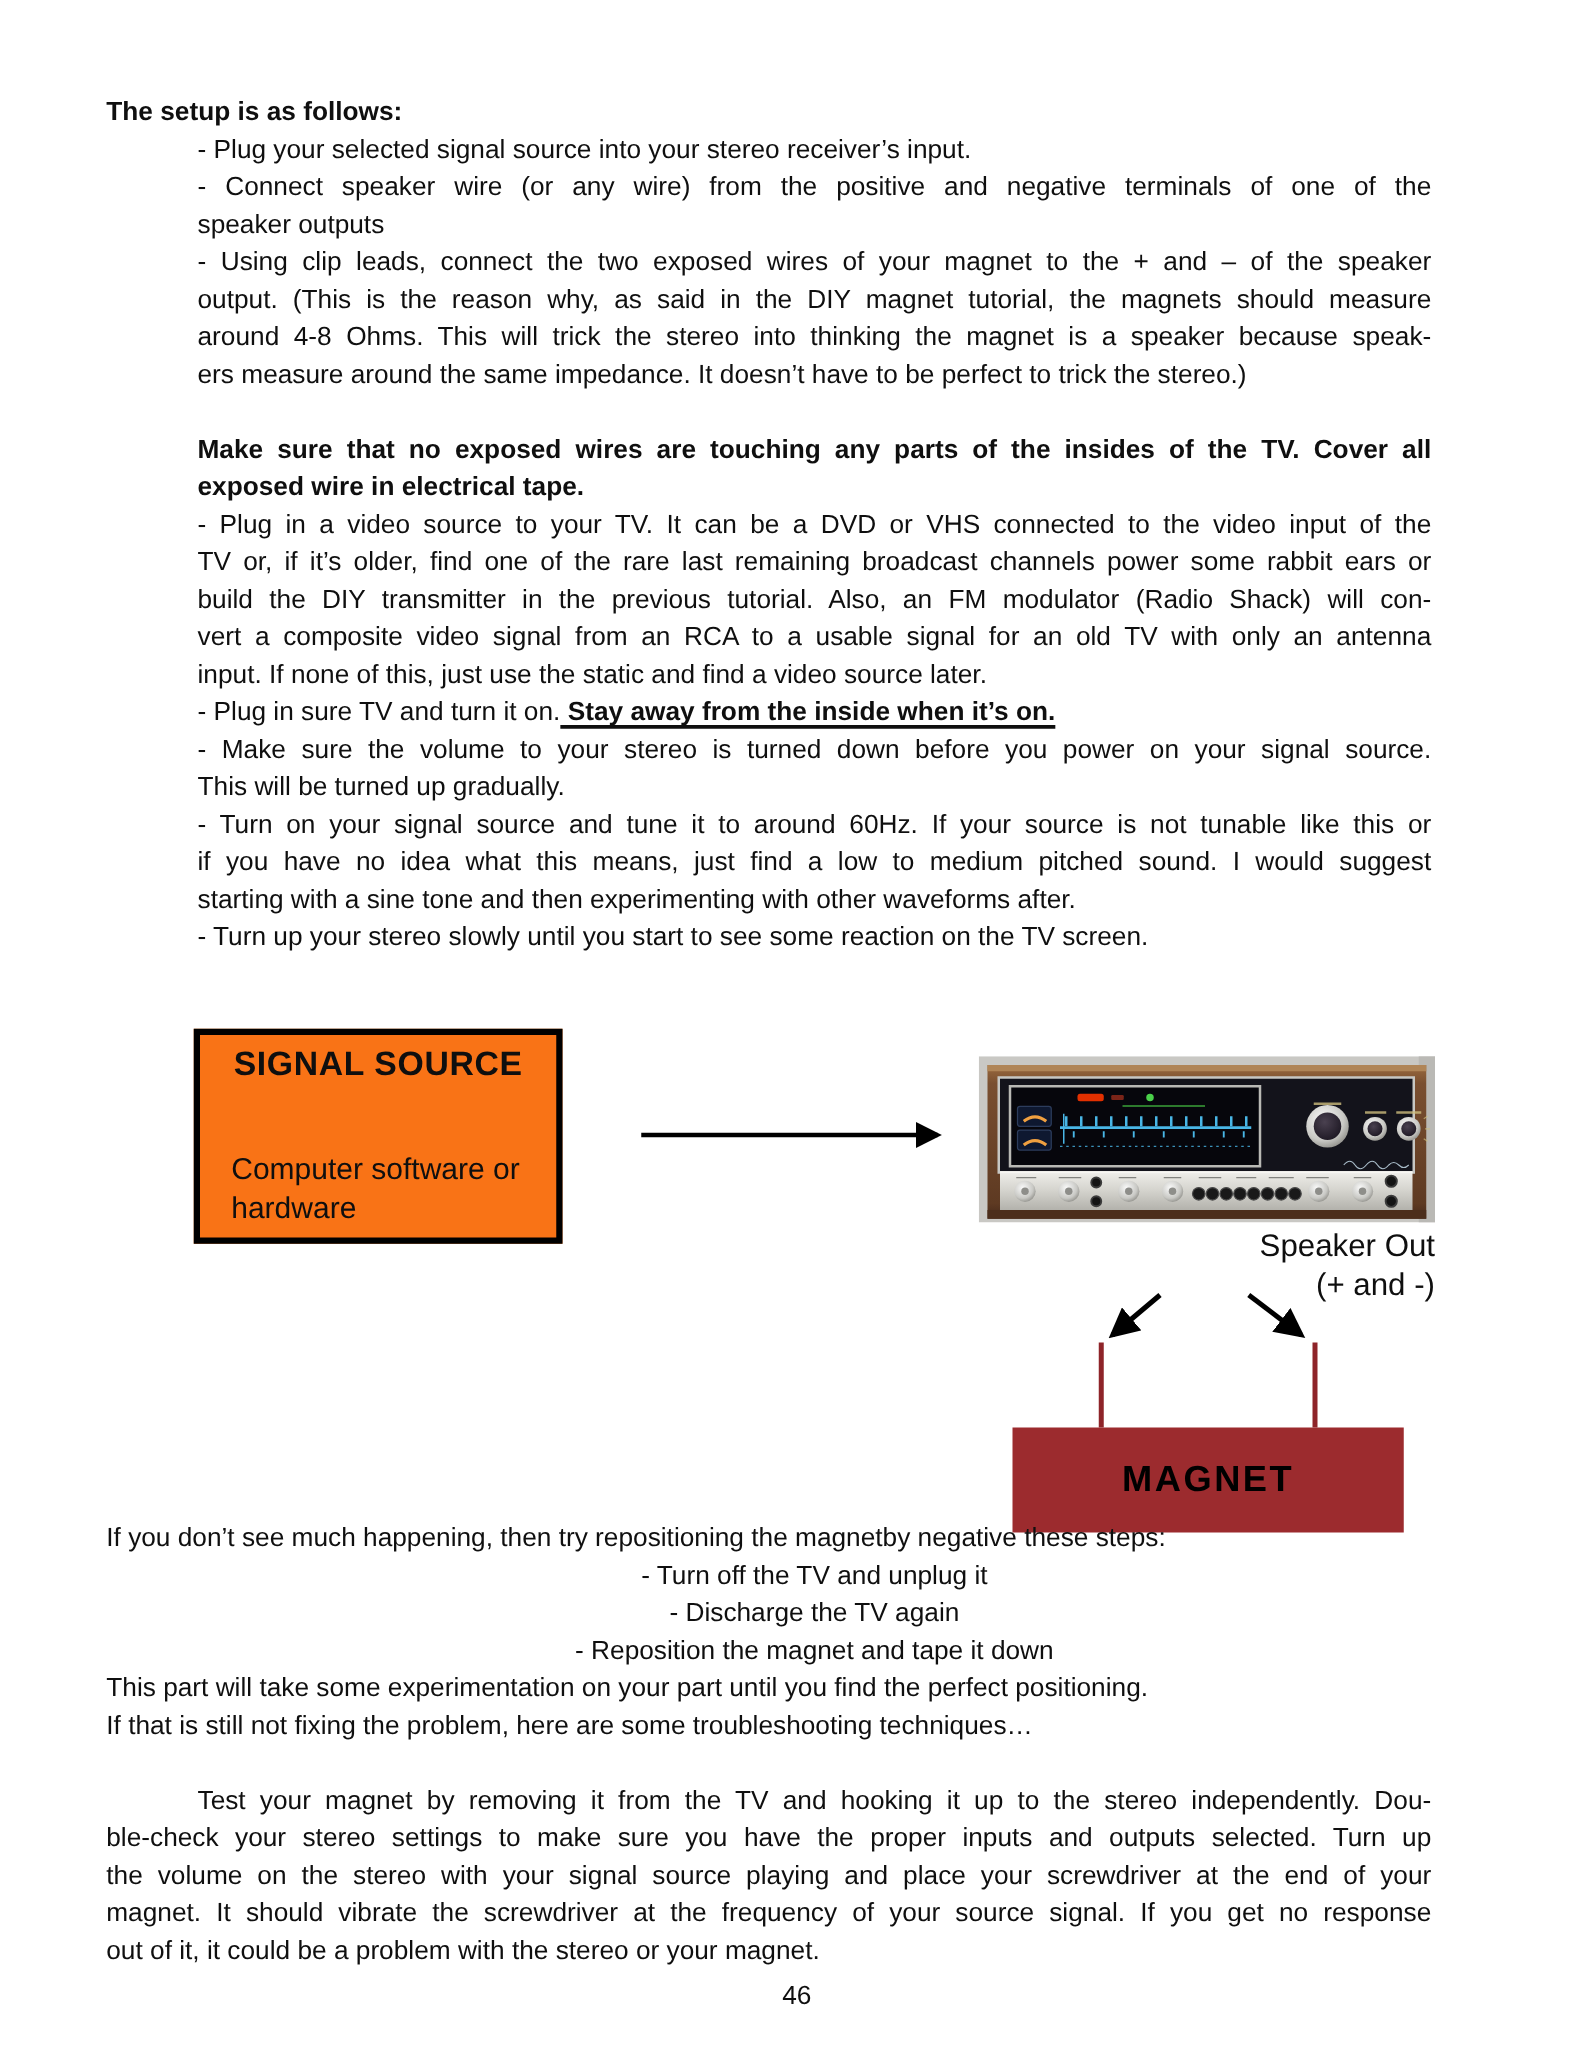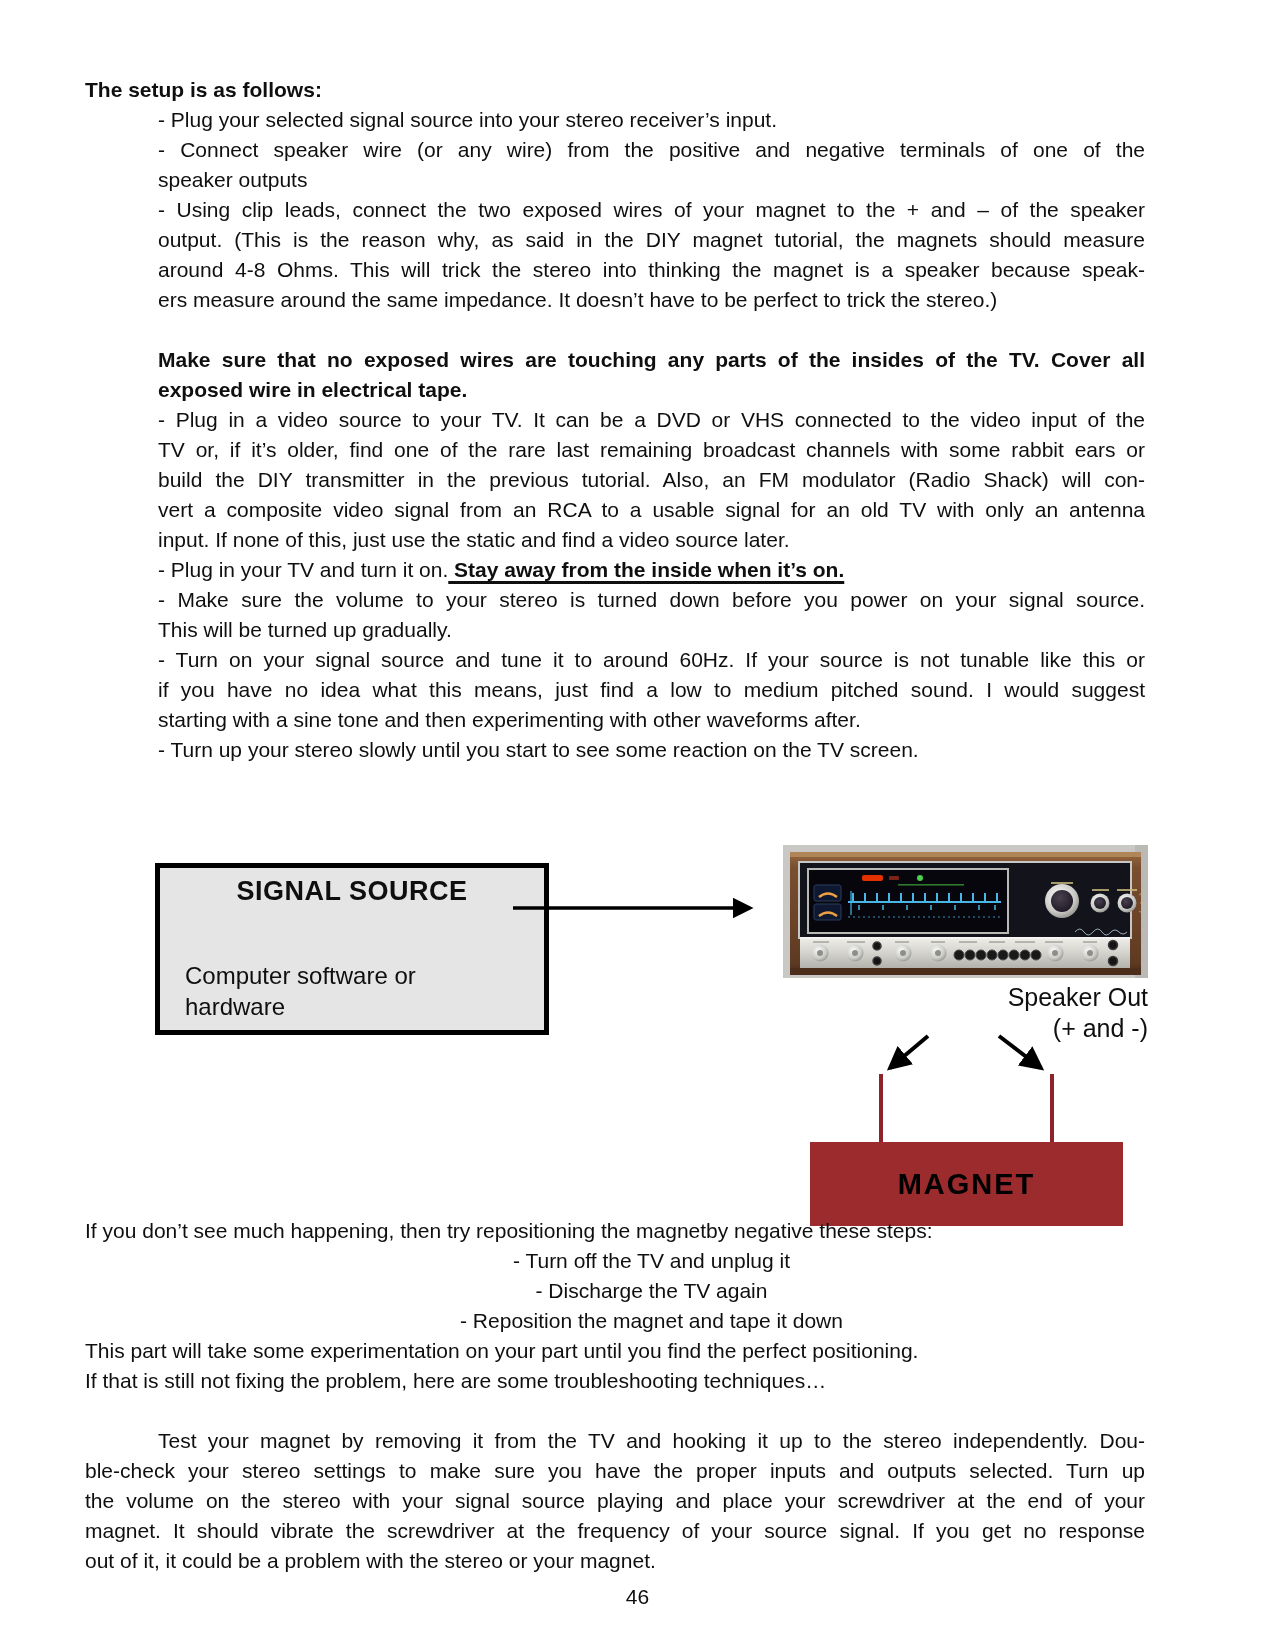--- a/index.html
+++ b/index.html
@@ -19,22 +19,22 @@
   .para .jl{text-align:justify;text-align-last:justify;}
   .para .jl:last-child{text-align:justify;text-align-last:left;}
   .plain .jl{text-align:center;}
   .center .jl{text-align:left;margin-left:25px;}
   .indent-first .jl:first-child{text-indent:73px;}
   .warn{font-weight:bold;text-decoration:underline;text-decoration-thickness:2.5px;text-underline-offset:3.5px;}
   .page-number{position:absolute;top:1582px;left:0;width:100%;text-align:center;}
 
   
   .signal-box{
-    position:absolute;left:155px;top:863px;width:394px;height:172px;
-    border:5px solid #000;box-sizing:border-box;text-align:center;background:#e5e5e5;
+    position:absolute;left:155px;top:823px;width:295px;height:172px;
+    border:5px solid #000;box-sizing:border-box;text-align:center;background:#f97316;
   }
   .signal-title{margin-top:6px;font-size:27px;line-height:34px;font-weight:800;letter-spacing:.5px;}
   .signal-body{margin-top:52px;font-size:24px;line-height:31px;}
   .speaker-label{position:absolute;left:783px;top:982px;width:365px;text-align:right;font-size:25px;line-height:31px;}
   .magnet-box{
     position:absolute;left:810px;top:1142px;width:313px;height:84px;
     display:flex;align-items:center;justify-content:center;
     font-size:29px;font-weight:800;letter-spacing:2px;color:#000;
   }
   .wire{position:absolute;width:4px;top:1074px;height:68px;}
@@ -60,27 +60,27 @@
         <div class="jl">output. (This is the reason why, as said in the DIY magnet tutorial, the magnets should measure</div>
         <div class="jl">around 4-8 Ohms. This will trick the stereo into thinking the magnet is a speaker because speak-</div>
         <div class="jl">ers measure around the same impedance. It doesn’t have to be perfect to trick the stereo.)</div>
       </div>
     <div class="ind para bold gap">
         <div class="jl">Make sure that no exposed wires are touching any parts of the insides of the TV. Cover all</div>
         <div class="jl">exposed wire in electrical tape.</div>
       </div>
     <div class="ind para gap2">
         <div class="jl">- Plug in a video source to your TV. It can be a DVD or VHS connected to the video input of the</div>
-        <div class="jl">TV or, if it’s older, find one of the rare last remaining broadcast channels with some rabbit ears or</div>
+        <div class="jl">TV or, if it’s older, find one of the rare last remaining broadcast channels power some rabbit ears or</div>
         <div class="jl">build the DIY transmitter in the previous tutorial. Also, an FM modulator (Radio Shack) will con-</div>
         <div class="jl">vert a composite video signal from an RCA to a usable signal for an old TV with only an antenna</div>
         <div class="jl">input. If none of this, just use the static and find a video source later.</div>
       </div>
     <div class="ind">
-      <span>- Plug in your TV and turn it on.</span><span class="warn"> Stay away from the inside when it’s on.</span>
+      <span>- Plug in sure TV and turn it on.</span><span class="warn"> Stay away from the inside when it’s on.</span>
     </div>
     <div class="ind para">
         <div class="jl">- Make sure the volume to your stereo is turned down before you power on your signal source.</div>
         <div class="jl">This will be turned up gradually.</div>
       </div>
     <div class="ind para">
         <div class="jl">- Turn on your signal source and tune it to around 60Hz. If your source is not tunable like this or</div>
         <div class="jl">if you have no idea what this means, just find a low to medium pitched sound. I would suggest</div>
         <div class="jl">starting with a sine tone and then experimenting with other waveforms after.</div>
       </div>

